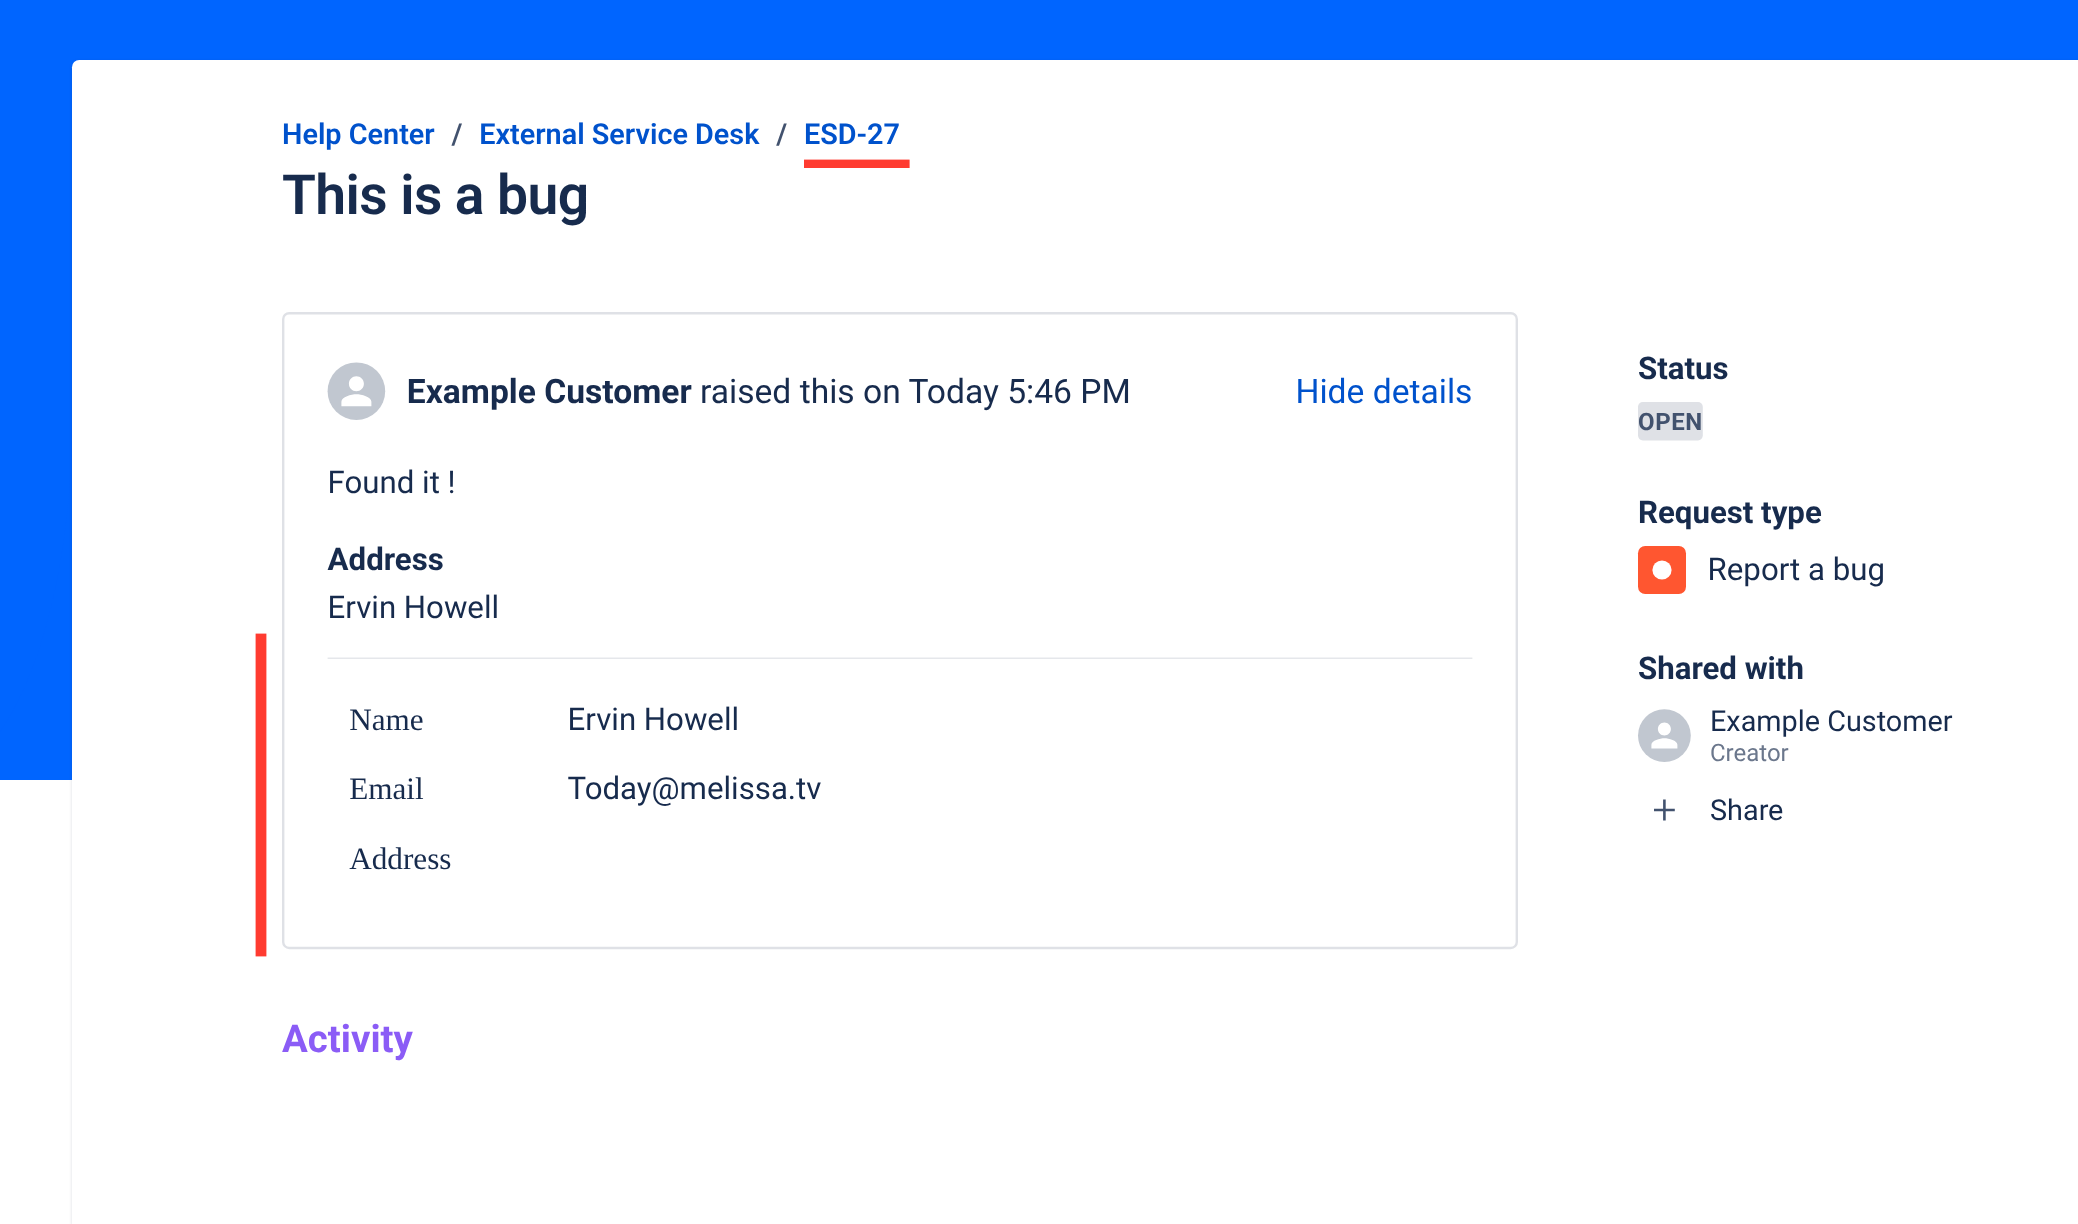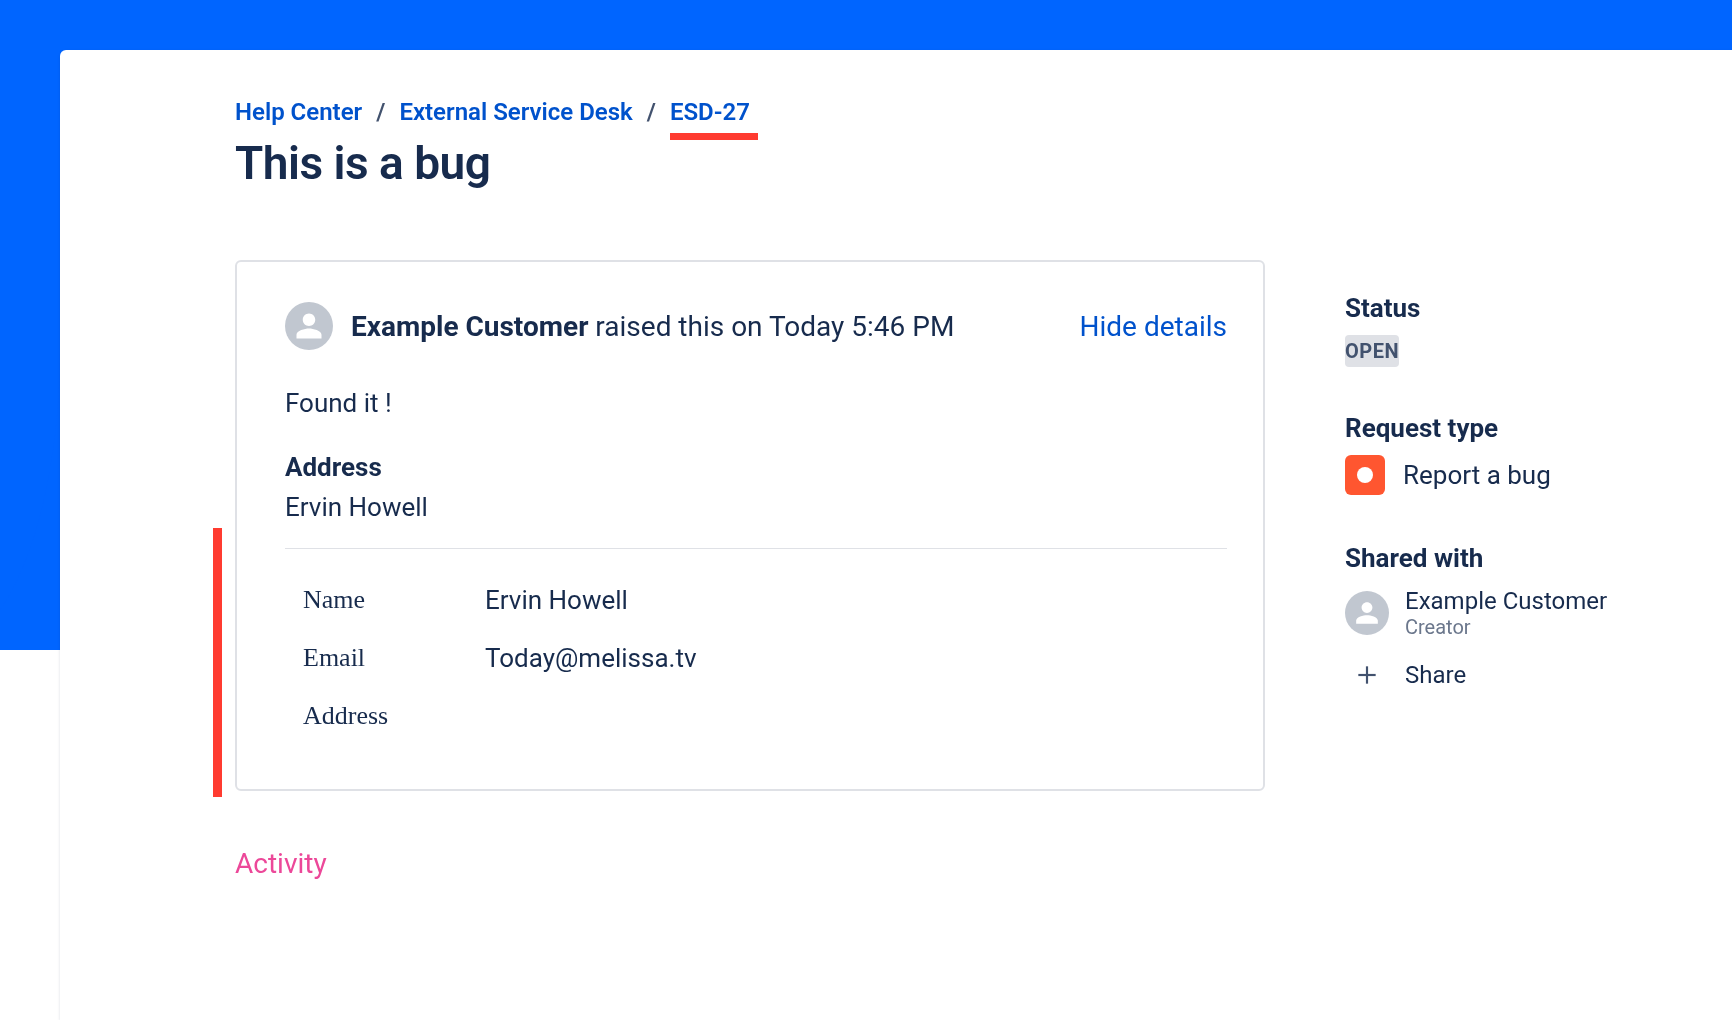--- a/index.html
+++ b/index.html
@@ -46,21 +46,21 @@
     bottom: 0;
     background: #fff;
     border-top-left-radius: 6px;
     box-shadow: 0 1px 3px rgba(9,30,66,0.15);
     padding: 48px 0 0 0;
     z-index: 1;
   }
   .content-wrap {
     display: flex;
     padding: 0 0 0 175px;
-    gap: 80px;
+    gap: 100px;
   }
   .main-col { width: 1030px; }
   .side-col { width: 350px; padding-top: 195px; }
 
   
   .breadcrumb {
     display: flex;
     align-items: center;
     gap: 14px;
     font-size: 24px;
@@ -87,21 +87,21 @@
     font-weight: 600;
     color: #172B4D;
     margin-bottom: 70px;
     letter-spacing: -0.5px;
   }
 
   
   .details-card {
     border: 2px solid #DFE1E6;
     border-radius: 6px;
-    padding: 40px 36px 44px 48px;
+    padding: 40px 36px 44px 36px;
     position: relative;
   }
   .red-side-mark {
     position: absolute;
     left: -24px;
     top: 266px;
     bottom: -8px;
     width: 9px;
     background: #FF3B30;
   }
@@ -151,23 +151,23 @@
   }
   .kv-row {
     display: flex;
     padding: 14px 0 14px 18px;
     font-size: 26px;
   }
   .kv-key { width: 182px; color: #172B4D; font-family: Liberation Serif, serif; }
   .kv-val { color: #172B4D; }
 
   .activity-heading {
-    font-size: 28px;
-    font-weight: 400;
-    color: #ec4899;
+    font-size: 32px;
+    font-weight: 700;
+    color: #8b5cf6;
     margin-top: 56px;
   }
 
   
   .side-heading {
     font-size: 26px;
     font-weight: 700;
     color: #172B4D;
     margin-bottom: 12px;
   }

